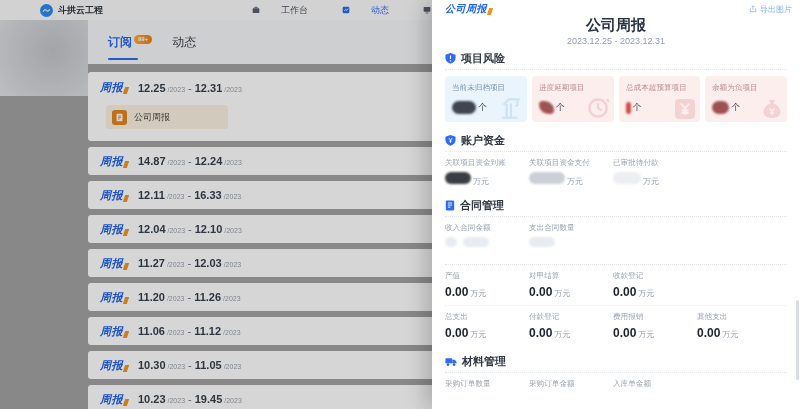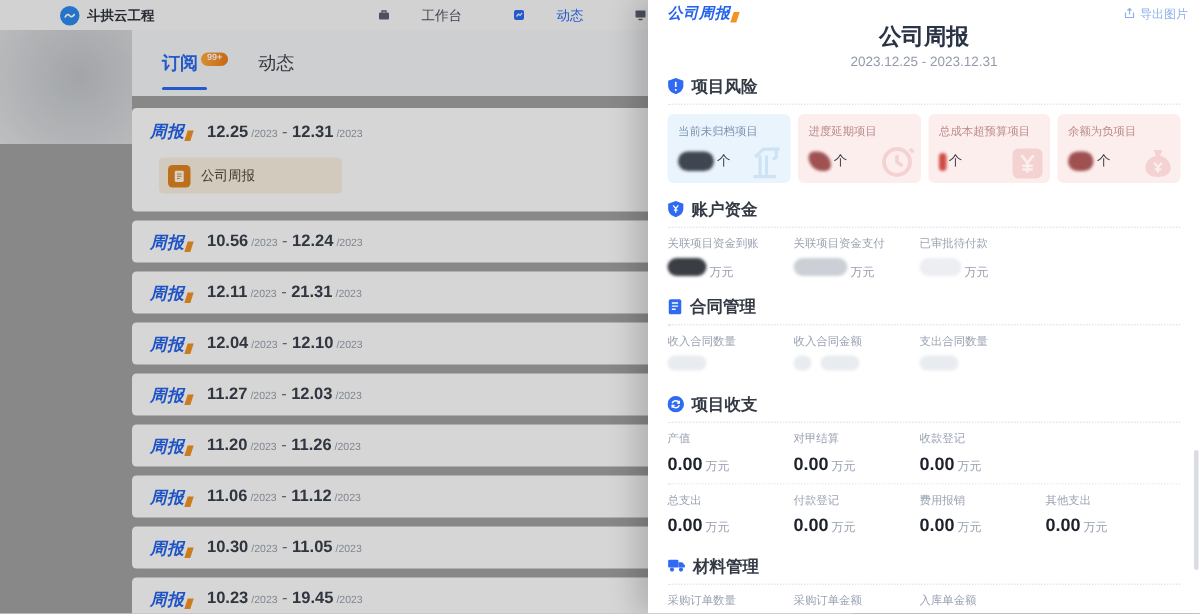--- a/index.html
+++ b/index.html
@@ -44,21 +44,21 @@
   .overlay { position:absolute; left:0; top:0; width:433px; height:409px; background:rgba(0,0,0,0.16); z-index:4; }
 
   
   .modal { position:absolute; right:0; top:0; width:368px; height:409px; background:#fff; z-index:10; box-shadow:-8px 0 18px rgba(0,0,0,0.18); }
   .m-topbar { display:flex; justify-content:space-between; align-items:center; padding:4px 8px 0 13px; height:14px; }
   .m-corner { font-size:10px; }
   .m-export { display:flex; align-items:center; gap:3px; font-size:8px; color:#8cb0ee; cursor:pointer; }
   .m-title { text-align:center; font-size:15px; font-weight:bold; color:#2b3346; margin-top:2px; line-height:18px; }
   .m-date { text-align:center; font-size:9px; color:#939cab; line-height:10px; margin-top:2px; }
   .m-section { padding:0 13px; }
-  .m-sec-head { display:flex; align-items:flex-start; gap:5px; font-size:11px; font-weight:bold; color:#343a45; line-height:12px; }
+  .m-sec-head { display:flex; align-items:flex-end; gap:5px; font-size:11px; font-weight:bold; color:#343a45; line-height:12px; }
   .m-div { border-top:1px dotted #e3e7ec; margin-top:5px; }
   .mt-risk { margin-top:6px; } .mt-sec { margin-top:12px; } .mt-sec2 { margin-top:14px; }
 
   .risk-cards { display:flex; gap:5px; margin-top:6px; }
   .risk-card { position:relative; flex:1; height:46px; border-radius:4px; padding:6px 7px; overflow:hidden; }
   .risk-card.blue { background:#eaf4fd; }
   .risk-card.pink { background:#fdeeee; }
   .risk-label { font-size:8px; transform:scale(0.95); transform-origin:left; white-space:nowrap; }
   .blue .risk-label { color:#7c93ad; }
   .pink .risk-label { color:#bb8a8a; }
@@ -162,37 +162,37 @@
               </svg>
           </span>
           <span class="sub-label">公司周报</span>
         </div>
       </div>
 
       <div class="feed-card regular">
         <div class="feed-row">
           <span class="tag">周报</span>
           <span class="dates">
-              <b>10.56</b>
+              <b>14.87</b>
               <span class="yr">/2023</span>
               <span class="dash">-</span>
               <b>12.24</b>
               <span class="yr">/2023</span>
             </span>
         </div>
       </div>
 
       <div class="feed-card regular">
         <div class="feed-row">
           <span class="tag">周报</span>
           <span class="dates">
               <b>12.11</b>
               <span class="yr">/2023</span>
               <span class="dash">-</span>
-              <b>21.31</b>
+              <b>16.33</b>
               <span class="yr">/2023</span>
             </span>
         </div>
       </div>
 
       <div class="feed-card regular">
         <div class="feed-row">
           <span class="tag">周报</span>
           <span class="dates">
               <b>12.04</b>
@@ -394,50 +394,36 @@
       <div class="m-sec-head">
         <svg width="10" height="11" viewBox="0 0 12 13">
             <rect x="1" y="0.5" width="10" height="12" rx="1.5" fill="#2f6bf2"></rect>
             <path d="M3.5 3.5 h5 M3.5 6 h5 M3.5 8.5 h3" stroke="#fff" stroke-width="1.1"></path>
           </svg>
         <span>合同管理</span>
       </div>
       <div class="m-div"></div>
       <div class="metrics">
         <div class="metric">
-          <div class="metric-label">收入合同数量</div>
-          <div class="metric-value">
-              <span class="blob faint-md"></span>
-            </div>
-        </div>
-        <div class="metric">
           <div class="metric-label">收入合同金额</div>
           <div class="metric-value">
               <span class="blob faint-sm"></span>
               <span class="blob faint-md"></span>
             </div>
         </div>
         <div class="metric">
           <div class="metric-label">支出合同数量</div>
           <div class="metric-value">
               <span class="blob faint-md"></span>
             </div>
         </div>
       </div>
     </div>
 
     <div class="m-section mt-sec">
-      <div class="m-sec-head">
-        <svg width="11" height="11" viewBox="0 0 12 12">
-            <circle cx="6" cy="6" r="6" fill="#2f6bf2"></circle>
-            <path d="M3.4 6.8 a2.8 2.8 0 0 0 5.2 0 M8.6 5.2 a2.8 2.8 0 0 0-5.2 0" stroke="#fff" stroke-width="1" fill="none"></path>
-            <path d="M8.6 3.4 v1.8 h-1.8 M3.4 8.6 V6.8 h1.8" stroke="#fff" stroke-width="1" fill="none"></path>
-          </svg>
-        <span>项目收支</span>
-      </div>
       <div class="m-div"></div>
       <div class="metrics">
         <div class="metric">
           <div class="metric-label">产值</div>
           <div class="metric-value">
               <b>0.00</b>
               <span class="unit">万元</span>
             </div>
         </div>
         <div class="metric">

